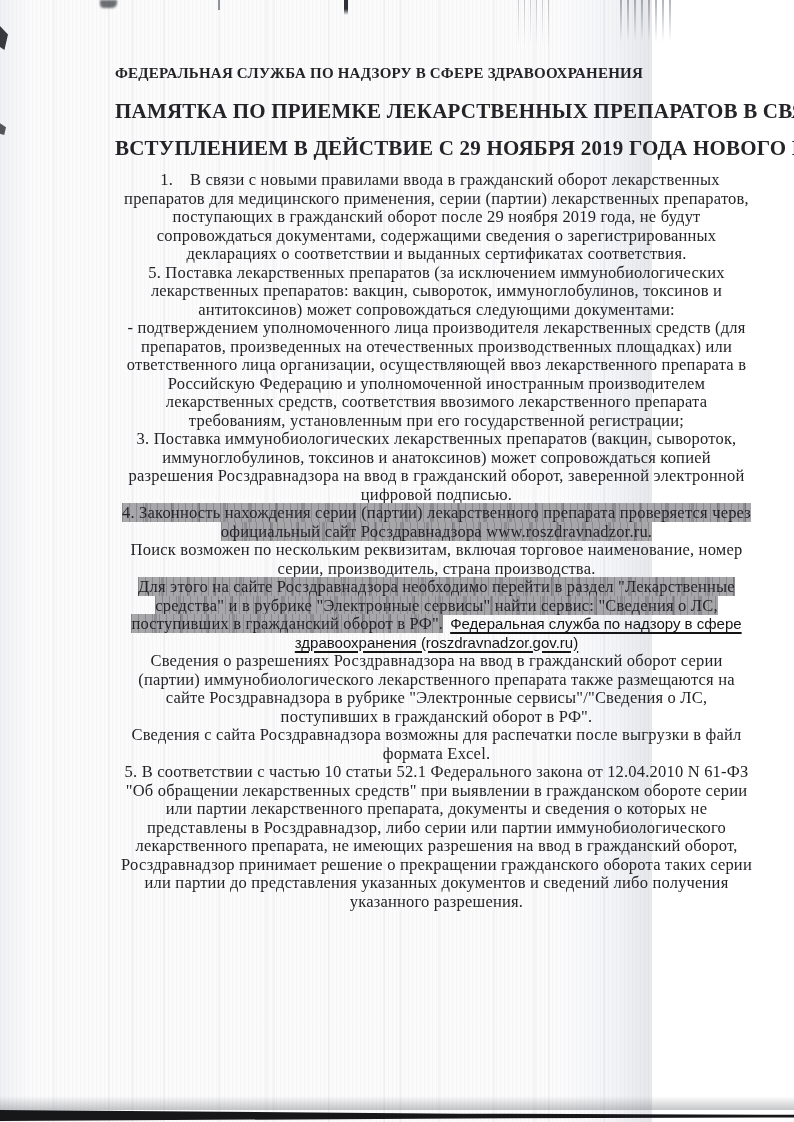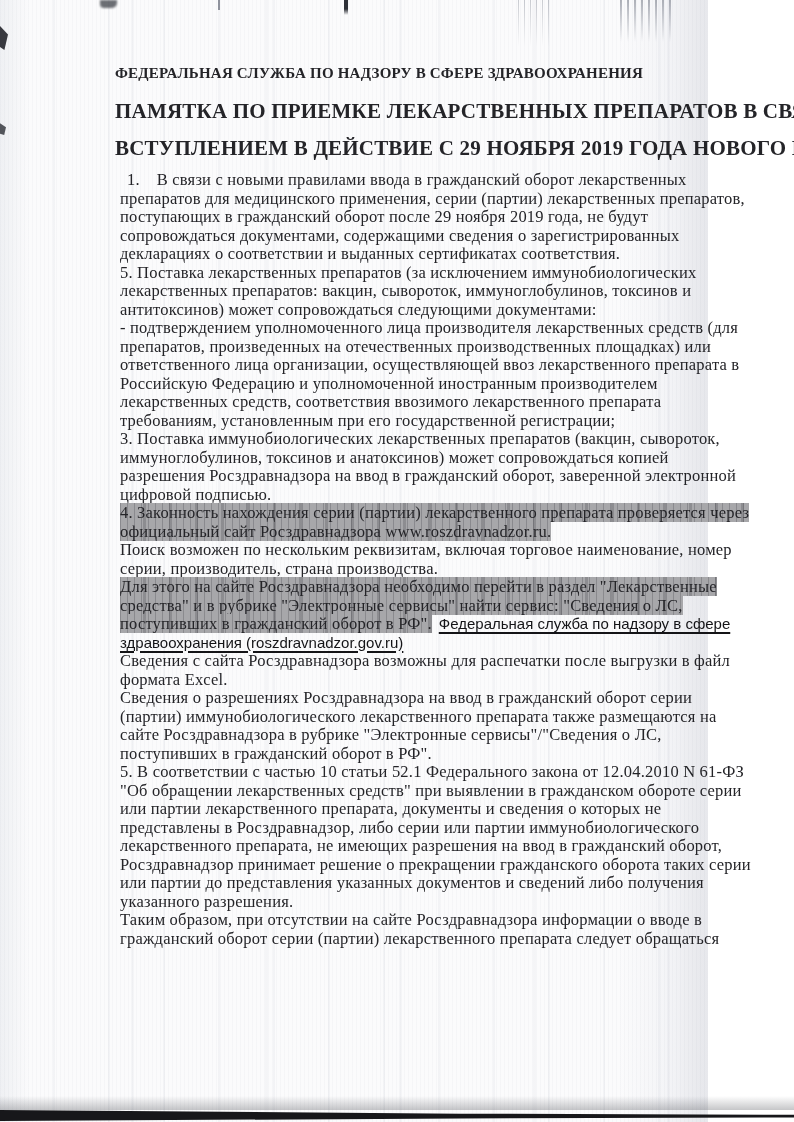--- a/index.html
+++ b/index.html
@@ -2,21 +2,21 @@
 <html><head>
 <meta charset="utf-8">
 <style>
   html,body{margin:0;padding:0;}
   body{
     width:794px;height:1122px;overflow:hidden;
     background:#ffffff;
     font-family:"Liberation Serif","DejaVu Serif",serif;
   }
   .page{
-    position:relative;width:708px;height:1122px;
+    position:relative;width:652px;height:1122px;
     background-color:#fbfbfc;
     background-image:
       repeating-linear-gradient(90deg, rgba(120,130,150,0.045) 0 1px, rgba(0,0,0,0) 1px 4px),
       repeating-linear-gradient(90deg, rgba(0,0,0,0) 0 53px, rgba(110,120,145,0.06) 53px 55px),
       repeating-linear-gradient(90deg, rgba(0,0,0,0) 0 131px, rgba(120,128,150,0.05) 131px 134px),
       linear-gradient(90deg, rgba(140,150,170,0.10) 0 2px, rgba(0,0,0,0) 30px),
       linear-gradient(270deg, rgba(130,135,155,0.16) 0 6px, rgba(170,175,195,0.09) 40px, rgba(0,0,0,0) 90px);
     color:#242428;
   }
   
@@ -33,21 +33,21 @@
   .left-mark-1{left:0;top:26px;width:8px;height:24px;background:#23252b;clip-path:polygon(0 0,100% 35%,55% 100%,0 88%);opacity:.9;}
   .left-mark-2{left:0;top:122px;width:6px;height:13px;background:#2c2e34;clip-path:polygon(0 10%,100% 40%,70% 100%,0 90%);opacity:.8;}
   .bottom-shadow{left:0;bottom:12px;width:794px;height:14px;background:linear-gradient(180deg,rgba(0,0,0,0),rgba(90,92,98,0.35));}
   .bottom-wedge{left:0;bottom:0;width:794px;height:16px;background:#17171a;
     clip-path:polygon(0 25%, 58% 48%, 100% 55%, 100% 72%, 58% 78%, 0 94%);filter:blur(0.4px);}
   
   .content{position:absolute;left:115px;top:62px;width:640px;}
   .doc-header{font-weight:bold;font-size:15px;line-height:22px;letter-spacing:0.2px;}
   .doc-title{margin-top:9px;font-weight:bold;font-size:21px;letter-spacing:0.2px;}
   .doc-title .t-line{line-height:37px;white-space:nowrap;}
-  .doc-body{margin-top:4px;padding-left:5px;width:633px;font-size:16.5px;line-height:18.5px;letter-spacing:0.2px;}
+  .doc-body{margin-top:4px;padding-left:5px;width:633px;font-size:16.5px;line-height:18.5px;letter-spacing:0.2px;text-align:center;}
   .doc-body p{margin:0;}
   .num{padding-left:7px;padding-right:17px;}
   .hl{
     background-color:#a7a7aa;
     background-image:
       repeating-linear-gradient(90deg, rgba(35,35,42,0.22) 0 1px, rgba(0,0,0,0) 1px 7px),
       repeating-linear-gradient(90deg, rgba(0,0,0,0) 0 23px, rgba(35,35,42,0.20) 23px 26px);
     box-decoration-break:clone;-webkit-box-decoration-break:clone;
   }
   .link{
@@ -85,20 +85,19 @@
     </div>
 
     <div class="doc-body">
       <p><span class="num">1.</span><span>В связи с новыми правилами ввода в гражданский оборот лекарственных препаратов для медицинского применения, серии (партии) лекарственных препаратов, поступающих в гражданский оборот после 29 ноября 2019 года, не будут сопровождаться документами, содержащими сведения о зарегистрированных декларациях о соответствии и выданных сертификатах соответствия.</span></p>
       <p>5. Поставка лекарственных препаратов (за исключением иммунобиологических лекарственных препаратов: вакцин, сывороток, иммуноглобулинов, токсинов и антитоксинов) может сопровождаться следующими документами:</p>
       <p>- подтверждением уполномоченного лица производителя лекарственных средств (для препаратов, произведенных на отечественных производственных площадках) или ответственного лица организации, осуществляющей ввоз лекарственного препарата в Российскую Федерацию и уполномоченной иностранным производителем лекарственных средств, соответствия ввозимого лекарственного препарата требованиям, установленным при его государственной регистрации;</p>
       <p>3. Поставка иммунобиологических лекарственных препаратов (вакцин, сывороток, иммуноглобулинов, токсинов и анатоксинов) может сопровождаться копией разрешения Росздравнадзора на ввод в гражданский оборот, заверенной электронной цифровой подписью.</p>
       <p><span class="hl">4. Законность нахождения серии (партии) лекарственного препарата проверяется через официальный сайт Росздравнадзора www.roszdravnadzor.ru.</span></p>
       <p>Поиск возможен по нескольким реквизитам, включая торговое наименование, номер серии, производитель, страна производства.</p>
       <p><span class="hl">Для этого на сайте Росздравнадзора необходимо перейти в раздел "Лекарственные средства" и в рубрике "Электронные сервисы" найти сервис: "Сведения о ЛС, поступивших в гражданский оборот в РФ".</span><a class="link">Федеральная служба по надзору в сфере здравоохранения (roszdravnadzor.gov.ru)</a></p>
+      <p>Сведения о разрешениях Росздравнадзора на ввод в гражданский оборот серии (партии) иммунобиологического лекарственного препарата также размещаются на сайте Росздравнадзора в рубрике "Электронные сервисы"/"Сведения о ЛС, поступивших в гражданский оборот в РФ".</p>
       <p>Сведения с сайта Росздравнадзора возможны для распечатки после выгрузки в файл формата Excel.</p>
-      <p>Сведения о разрешениях Росздравнадзора на ввод в гражданский оборот серии (партии) иммунобиологического лекарственного препарата также размещаются на сайте Росздравнадзора в рубрике "Электронные сервисы"/"Сведения о ЛС, поступивших в гражданский оборот в РФ".</p>
       <p>5. В соответствии с частью 10 статьи 52.1 Федерального закона от 12.04.2010 N 61-ФЗ "Об обращении лекарственных средств" при выявлении в гражданском обороте серии или партии лекарственного препарата, документы и сведения о которых не представлены в Росздравнадзор, либо серии или партии иммунобиологического лекарственного препарата, не имеющих разрешения на ввод в гражданский оборот, Росздравнадзор принимает решение о прекращении гражданского оборота таких серии или партии до представления указанных документов и сведений либо получения указанного разрешения.</p>
-      <p>Таким образом, при отсутствии на сайте Росздравнадзора информации о вводе в гражданский оборот серии (партии) лекарственного препарата следует обращаться</p>
     </div>
 
   </div>
 </div>
 
 </body></html>

